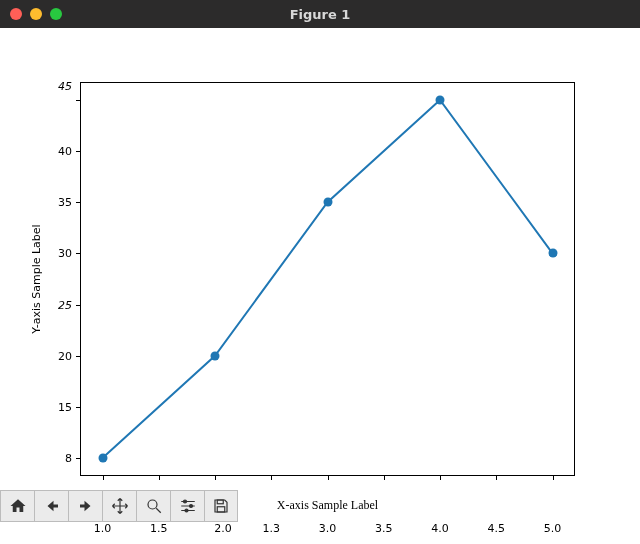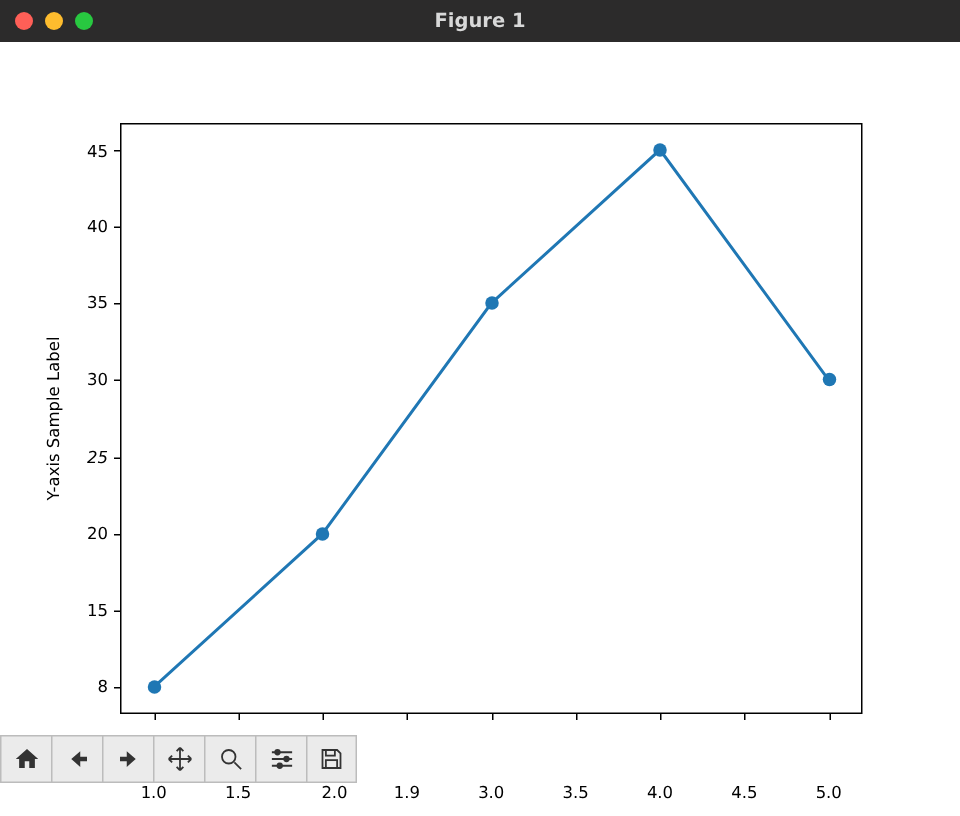--- a/index.html
+++ b/index.html
@@ -56,21 +56,21 @@
         <div class="marker" style="left: 552.5px; top: 225.416px; background: rgb(31, 119, 180);"></div>
       </div>
     <div id="xticks">
         <div class="tick-x" style="left: 102.5px;"></div>
         <div class="xtlabel" style="left: 102.5px;">1.0</div>
         <div class="tick-x" style="left: 158.75px;"></div>
         <div class="xtlabel" style="left: 158.75px;">1.5</div>
         <div class="tick-x" style="left: 215px;"></div>
         <div class="xtlabel" style="left: 223px;">2.0</div>
         <div class="tick-x" style="left: 271.25px;"></div>
-        <div class="xtlabel" style="left: 271.25px;">1.9</div>
+        <div class="xtlabel" style="left: 271.25px;">1.3</div>
         <div class="tick-x" style="left: 327.5px;"></div>
         <div class="xtlabel" style="left: 327.5px;">3.0</div>
         <div class="tick-x" style="left: 383.75px;"></div>
         <div class="xtlabel" style="left: 383.75px;">3.5</div>
         <div class="tick-x" style="left: 440px;"></div>
         <div class="xtlabel" style="left: 440px;">4.0</div>
         <div class="tick-x" style="left: 496.25px;"></div>
         <div class="xtlabel" style="left: 496.25px;">4.5</div>
         <div class="tick-x" style="left: 552.5px;"></div>
         <div class="xtlabel" style="left: 552.5px;">5.0</div>
@@ -84,23 +84,24 @@
         <div class="ytlabel" style="top: 327.753px;">20</div>
         <div class="tick-y" style="top: 276.584px;"></div>
         <div class="ytlabel" style="top: 276.584px; font-style: italic;">25</div>
         <div class="tick-y" style="top: 225.416px;"></div>
         <div class="ytlabel" style="top: 225.416px;">30</div>
         <div class="tick-y" style="top: 174.247px;"></div>
         <div class="ytlabel" style="top: 174.247px;">35</div>
         <div class="tick-y" style="top: 123.078px;"></div>
         <div class="ytlabel" style="top: 123.078px;">40</div>
         <div class="tick-y" style="top: 71.9091px;"></div>
-        <div class="ytlabel" style="top: 73px;">45</div>
+        <div class="ytlabel" style="top: 58px; font-style: italic;">45</div>
       </div>
 
+    <div class="xlabel">X-axis Sample Label</div>
     <div class="ylabel">Y-axis Sample Label</div>
   </div>
 
   <div class="toolbar">
     <div class="tbtn" title="Home">
       <svg class="filled" viewBox="0 0 24 24">
           <path d="M12 3 L2 12 H5 V20 H10 V14 H14 V20 H19 V12 H22 Z"></path>
         </svg>
     </div>
     <div class="tbtn" title="Back">

